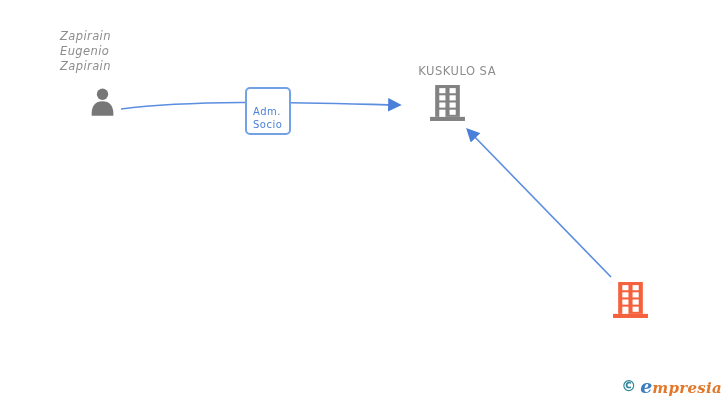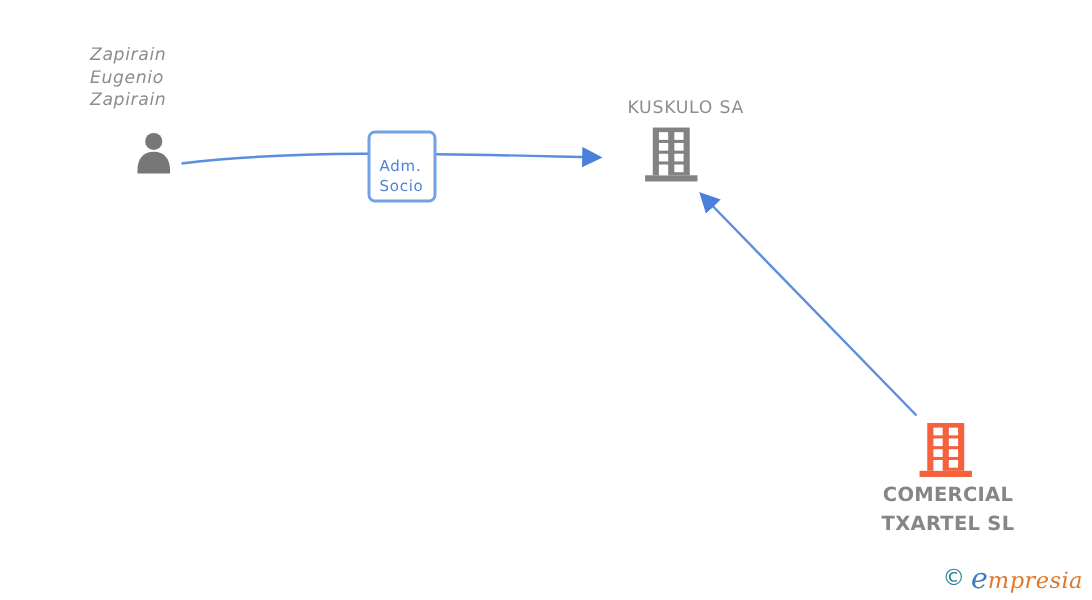--- a/index.html
+++ b/index.html
@@ -22,21 +22,21 @@
 
   .rel-label {
     position:absolute; background:#ffffff;
     border:2px solid #73a1e6; border-radius:5px;
     color:#4d82d6; font-size:10px; line-height:13px;
     padding:16px 4px 2px 6px; letter-spacing:0.5px;
   }
   .adm-label { left:245px; top:87px; width:46px; }
   .socio-label { left:513px; top:181px; width:48px; }
 
-  .brand { position:absolute; top:375px; right:6px; white-space:nowrap; }
+  .brand { position:absolute; top:375px; right:6px; white-space:nowrap;font-weight:bold; }
   .brand .copy { color:#2e8598; font-size:15px; vertical-align:2px; margin-right:4px; }
   .brand .logo-e { color:#3c7dbf; font-family:"DejaVu Serif", serif; font-style:italic; font-size:19px; }
   .brand .logo-rest { color:#e2772a; font-family:"DejaVu Serif", serif; font-style:italic; font-size:15px; letter-spacing:0.3px; }
 </style>
 </head>
 <body>
 
 <div id="canvas">
 
   <svg id="edges-layer" viewBox="0 0 728 400" xmlns="http://www.w3.org/2000/svg">
@@ -94,22 +94,18 @@
         <rect x="20" y="4" width="6" height="5"></rect>
         <rect x="10" y="11" width="6" height="5"></rect>
         <rect x="20" y="11" width="6" height="5"></rect>
         <rect x="10" y="18" width="6" height="5"></rect>
         <rect x="20" y="18" width="6" height="5"></rect>
         <rect x="10" y="25" width="6" height="7"></rect>
         <rect x="20" y="25" width="6" height="5"></rect>
       </g>
     </svg>
   </div>
-  <div class="node-label comercial-name">
-    <div>COMERCIAL</div>
-    <div>TXARTEL SL</div>
-  </div>
 
   <div class="brand">
     <span class="copy">©</span><span class="logo-e">e</span><span class="logo-rest">mpresia</span>
   </div>
 
 </div>
 
 </body></html>

